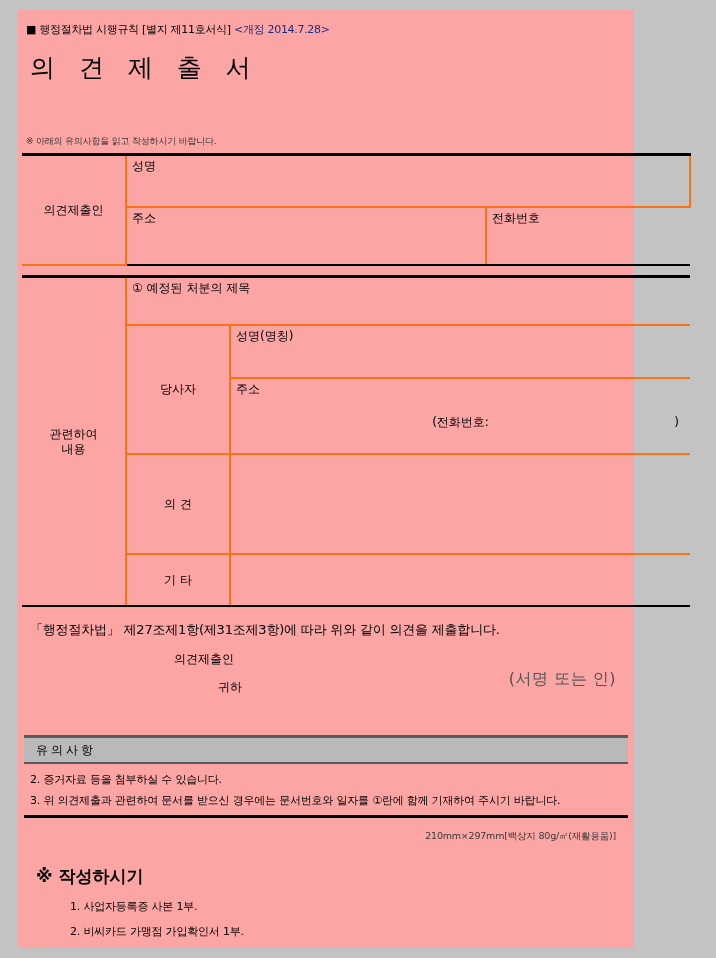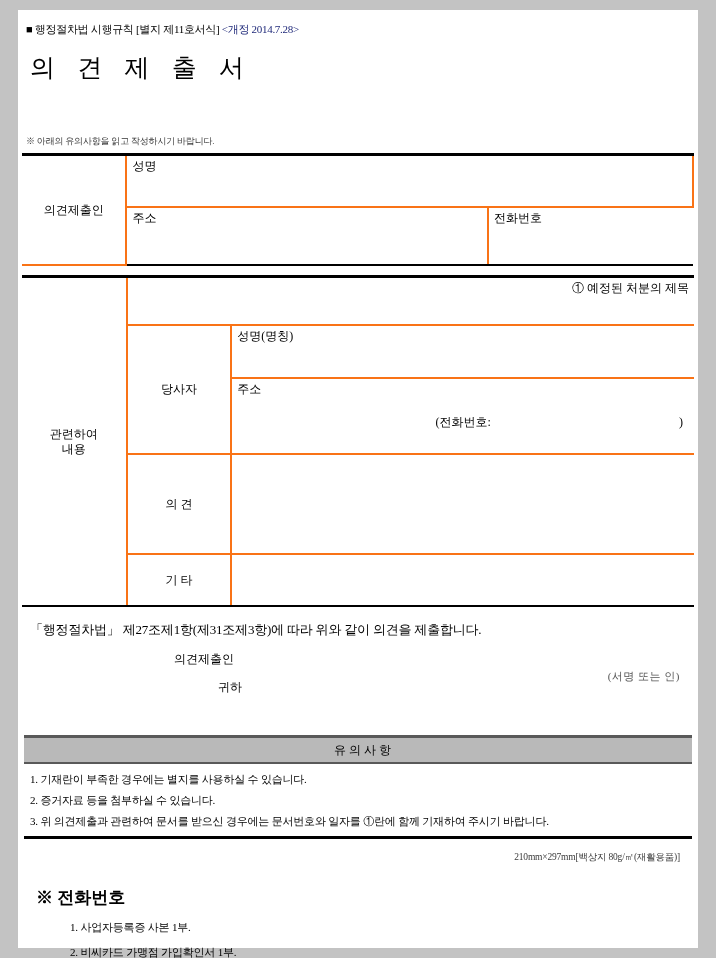--- a/index.html
+++ b/index.html
@@ -10,25 +10,24 @@
   body {
     width: 716px;
     height: 958px;
     font-family: "DejaVu Sans", "Liberation Sans", sans-serif;
     -webkit-font-smoothing: none;
   }
   .page {
     position: absolute;
     left: 18px;
     top: 10px;
-    width: 680px;
+    width: 616px;
     height: 938px;
-    background: #ffffff;
+    background: #fca5a5;
     box-sizing: border-box;
-    font-family: Liberation Serif, serif;
   }
   .inner {
     position: relative;
     width: 100%;
     height: 100%;
     padding: 0 4px;
     box-sizing: border-box;
   }
 
   
@@ -118,39 +117,38 @@
   .sign-left {
     position: absolute;
     left: 152px;
     top: 12px;
     font-size: 12px;
   }
   .sign-right {
     position: absolute;
     right: 14px;
     top: 30px;
-    font-size: 11px;
+    font-size: 16px;
     color: #555;
     letter-spacing: 0.5px;
     text-align: center;
   }
   .sign-to {
     position: absolute;
     left: 196px;
     top: 40px;
     font-size: 12px;
   }
 
   
   .notice-wrap { padding: 32px 2px 0 2px; }
   .notice-head {
     background: #b9b9b9;
     border-top: 3px solid #595959;
     border-bottom: 2px solid #595959;
-    text-align: center;
     font-size: 12px;
     letter-spacing: 3px;
     padding: 4px 0 3px 12px;
     color: #000;
   }
   .notice-body {
     border-bottom: 3px solid #000;
     padding: 5px 0 4px 0;
   }
   .notice-item {
@@ -223,21 +221,21 @@
       <col style="width:104px">
       <col style="width:104px">
       <col style="width:460px">
     </colgroup>
     <tbody>
       <tr>
         <td class="label-c tbl-top no-left" rowspan="5" style="border-bottom:2px solid #000;">
           <div>관련하여</div>
           <div>내용</div>
         </td>
-        <td class="tbl-top no-right" colspan="2" style="height:40px;text-align:right;">① 예정된 처분의 제목</td>
+        <td class="tbl-top no-right" colspan="2" style="height:40px;">① 예정된 처분의 제목</td>
       </tr>
       <tr>
         <td class="label-c" rowspan="2">당사자</td>
         <td class="no-right" style="height:45px;">성명(명칭)</td>
       </tr>
       <tr>
         <td class="no-right" style="height:68px;">
           <div>주소</div>
           <div class="phone-line">
             <span>(전화번호:</span>
@@ -261,29 +259,28 @@
 
   <div class="sign-row">
     <div class="sign-left">의견제출인</div>
     <div class="sign-right">(서명 또는 인)</div>
     <div class="sign-to">귀하</div>
   </div>
 
   <div class="notice-wrap">
     <div class="notice-head">유의사항</div>
     <div class="notice-body">
-      <div class="notice-item">1. 기재란이 부족한 경우에는 별지를 사용하실 수 있습니다.</div>
       <div class="notice-item">2. 증거자료 등을 첨부하실 수 있습니다.</div>
       <div class="notice-item">3. 위 의견제출과 관련하여 문서를 받으신 경우에는 문서번호와 일자를 ①란에 함께 기재하여 주시기 바랍니다.</div>
     </div>
   </div>
 
   <div class="paper-spec">210mm×297mm[백상지  80g/㎡(재활용품)]</div>
 
   <div class="attach-wrap">
-    <div class="attach-title">※ 전화번호</div>
+    <div class="attach-title">※ 작성하시기</div>
     <div class="attach-item">1. 사업자등록증 사본 1부.</div>
     <div class="attach-item">2. 비씨카드 가맹점 가입확인서 1부.</div>
 
   </div>
 
 </div>
 </div>
 
 </body></html>

